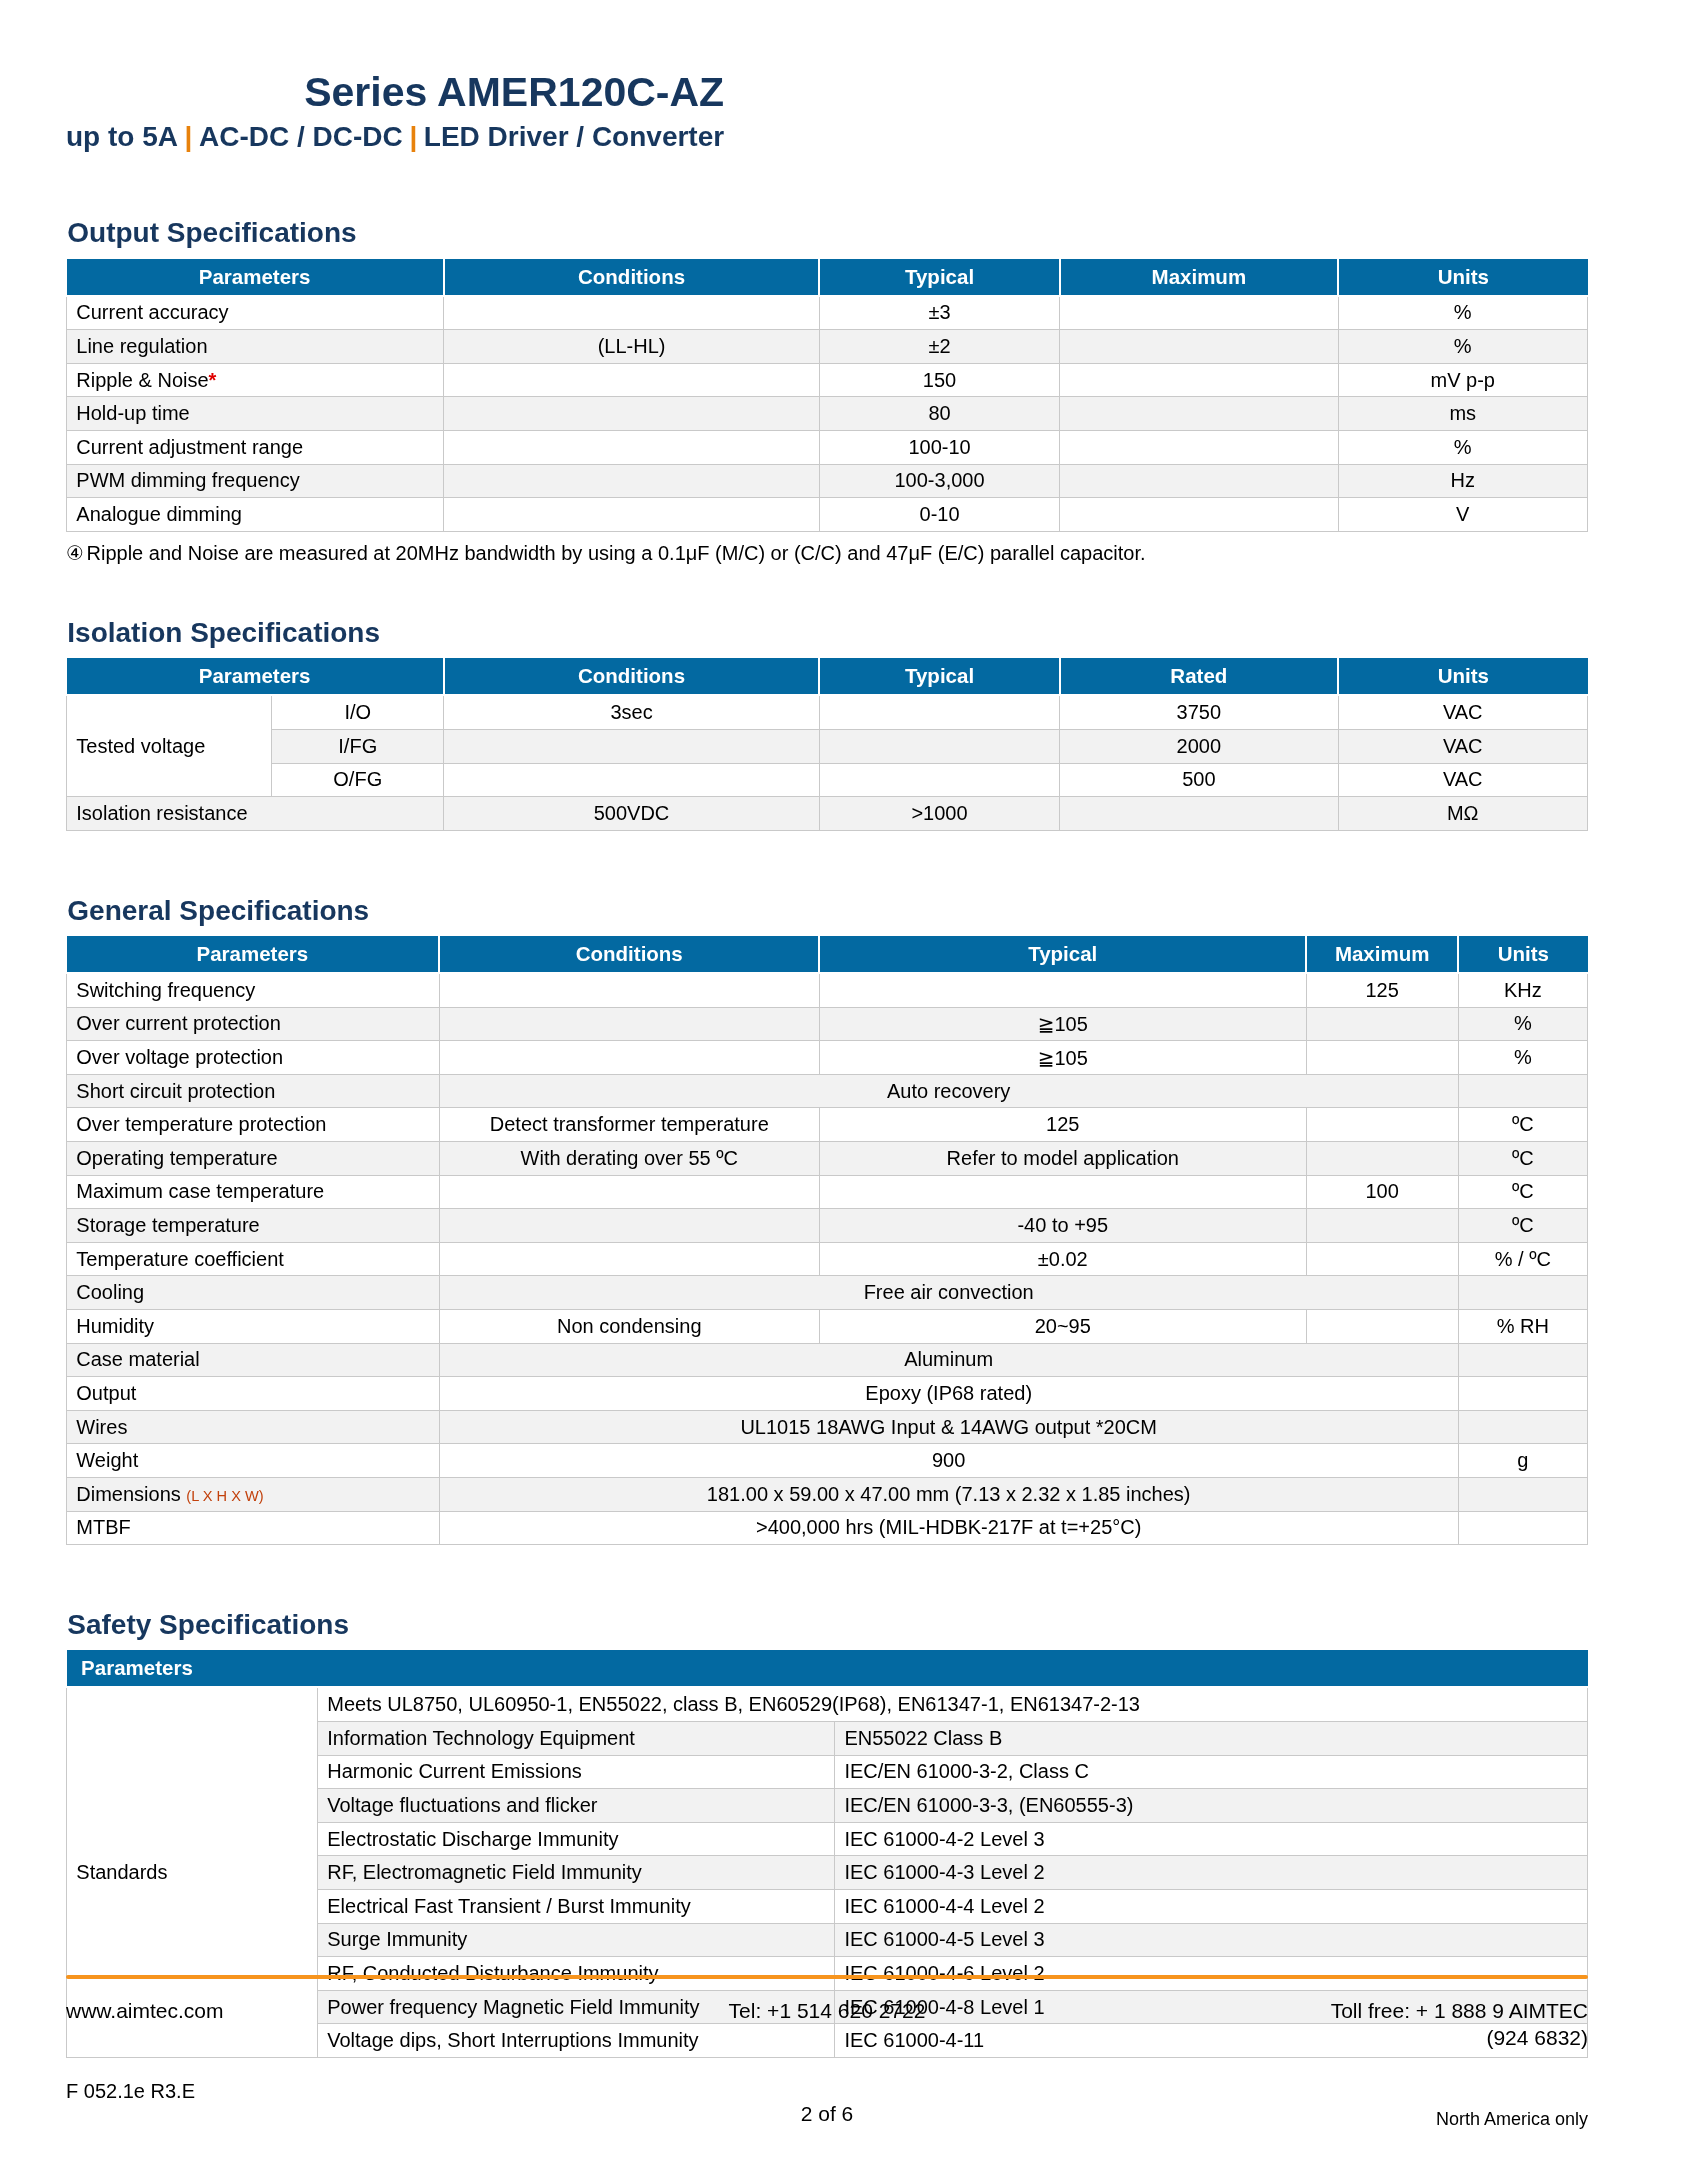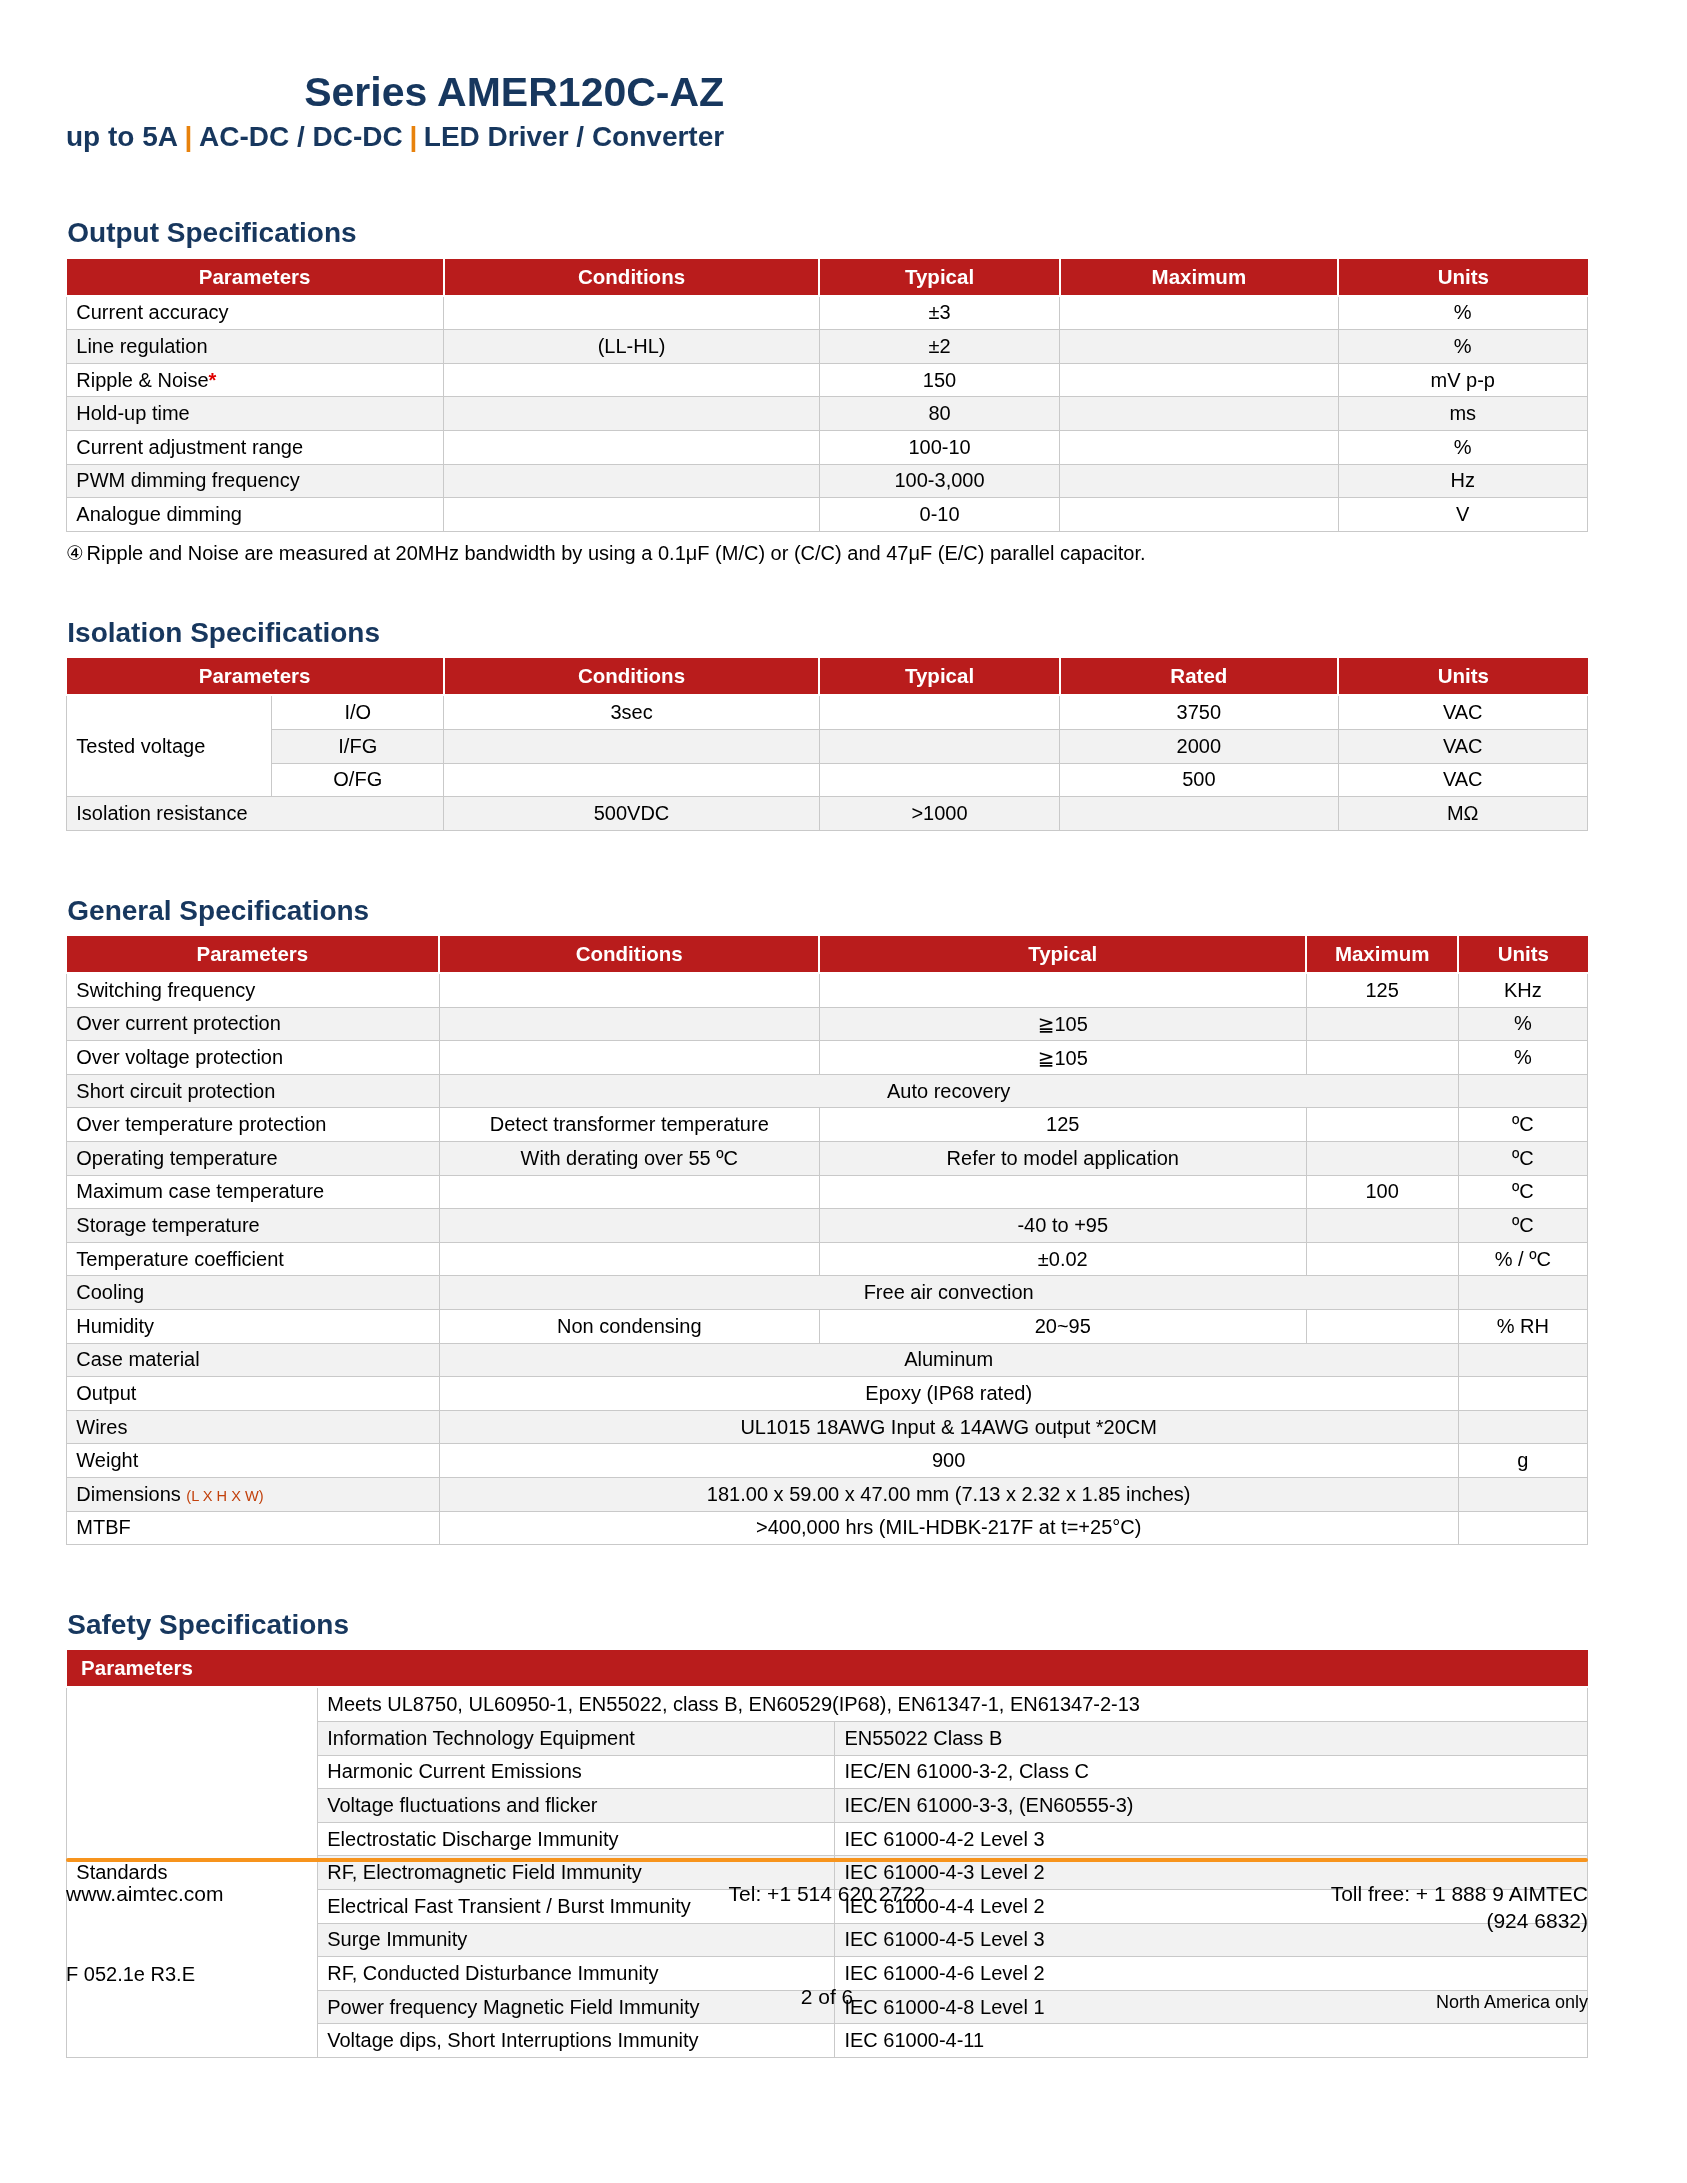--- a/index.html
+++ b/index.html
@@ -25,41 +25,41 @@
   .subtitle .sep{color:#E8820C;padding:0 6.6px;font-weight:bold;}
 
   
   .sec{margin-top:64px;}
   .sec.tight{margin-top:52px;}
   .sec-title{font-size:28px;font-weight:bold;color:#17375E;margin:0 0 9.3px 1.3px;}
 
   
   table.spec{width:100%;border-collapse:collapse;table-layout:fixed;font-size:20px;}
   table.spec th{
-    background:#b91c1c;color:#fff;font-weight:bold;font-size:20.5px;text-align:center;
+    background:#0369a1;color:#fff;font-weight:bold;font-size:20.5px;text-align:center;
     padding:6px 4px;border-left:2.6px solid #fff;border-bottom:2px solid #fff;
   }
   table.spec th:first-child{border-left:none;}
   table.spec th.th-left{text-align:left;padding-left:14.6px;}
   table.spec td{
     border:1.3px solid #C9C9C9;height:30px;padding:1.3px 9.3px;
     overflow:hidden;white-space:nowrap;vertical-align:middle;
   }
   table.spec tbody tr:nth-child(even){background:#F2F2F2;}
   td.ctr{text-align:center;}
   td.param{text-align:left;}
   td.lft{text-align:left;}
   .red{color:#E00000;font-weight:bold;}
   .sub{font-size:14.6px;color:#c2410c;}
 
   .footnote{margin-top:9.3px;font-size:20px;}
   .fn-marker{margin-right:2.6px;}
 
   
-  .pg-footer{position:absolute;left:66px;right:99px;top:1858px;}
+  .pg-footer{position:absolute;left:66px;right:99px;top:1975px;}
   .footer-rule{height:4px;background:#F7941D;border-radius:2px;}
   .footer-grid{display:grid;grid-template-columns:1fr 1fr 1fr;margin-top:20px;font-size:21px;}
   .f-left{text-align:left;}
   .f-center{text-align:center;}
   .f-right{text-align:right;}
   .tollfree2{margin-top:2.6px;font-size:21px;text-align:right;}
   .footer-grid2{display:grid;grid-template-columns:1fr 1fr 1fr;margin-top:30px;}
   .docref{font-size:20px;}
   .pagenum{font-size:21px;text-align:center;padding-top:22.5px;}
   .region{font-size:18px;text-align:right;padding-top:29px;}

